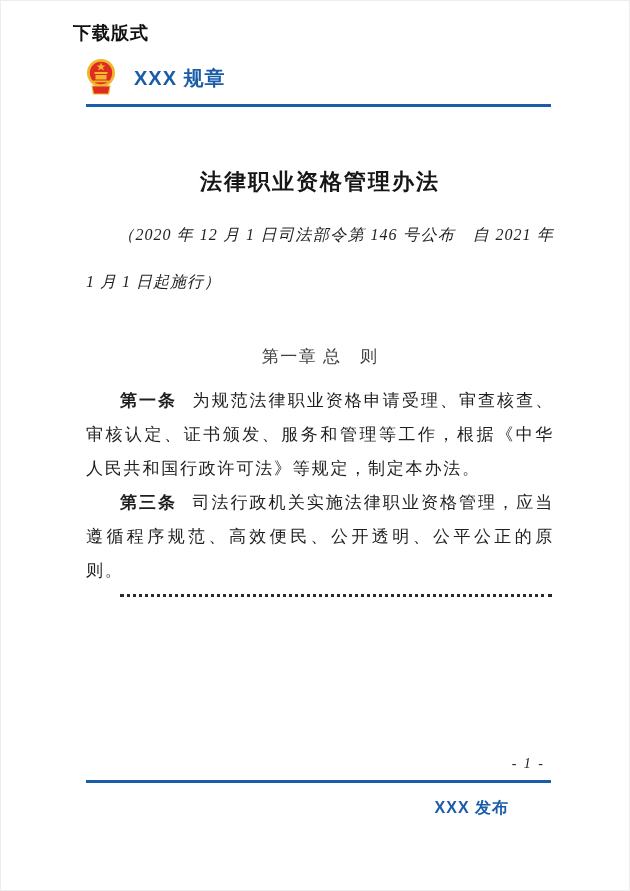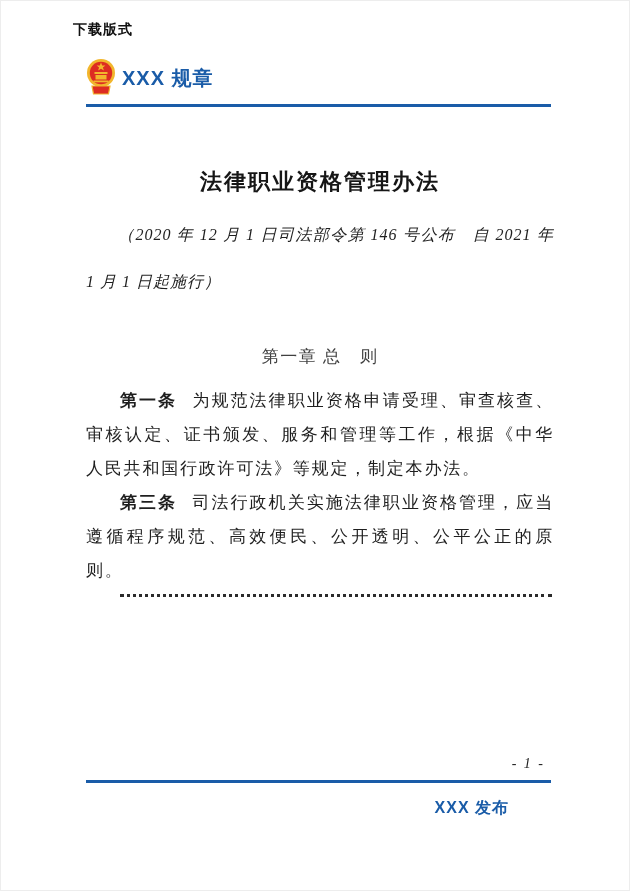--- a/index.html
+++ b/index.html
@@ -8,26 +8,26 @@
     width:630px;height:891px;
     background:#ffffff;
     border:1px solid #ededed;
     box-sizing:border-box;
     font-family:"Liberation Serif","DejaVu Serif",serif;
     color:#1f1f1f;
     overflow:hidden;
   }
   .download-link{
     position:absolute;top:20px;left:72px;
-    font-size:14px;font-weight:bold;color:#111;
+    font-size:18px;font-weight:bold;color:#111;
     letter-spacing:1px;
   }
   .doc-header{
     position:absolute;top:56px;left:85px;width:465px;
-    display:flex;align-items:center;gap:6px;
+    display:flex;align-items:center;gap:18px;
   }
   .emblem{width:30px;height:42px;flex:0 0 auto;display:block;}
   .org-label{
     font-family:"Liberation Sans","DejaVu Sans",sans-serif;
     font-size:20px;font-weight:bold;color:#1a5ca8;
     letter-spacing:1px;white-space:nowrap;
   }
   .header-rule{
     position:absolute;top:103px;left:85px;width:465px;height:3px;
     background:#1a5ca8;

